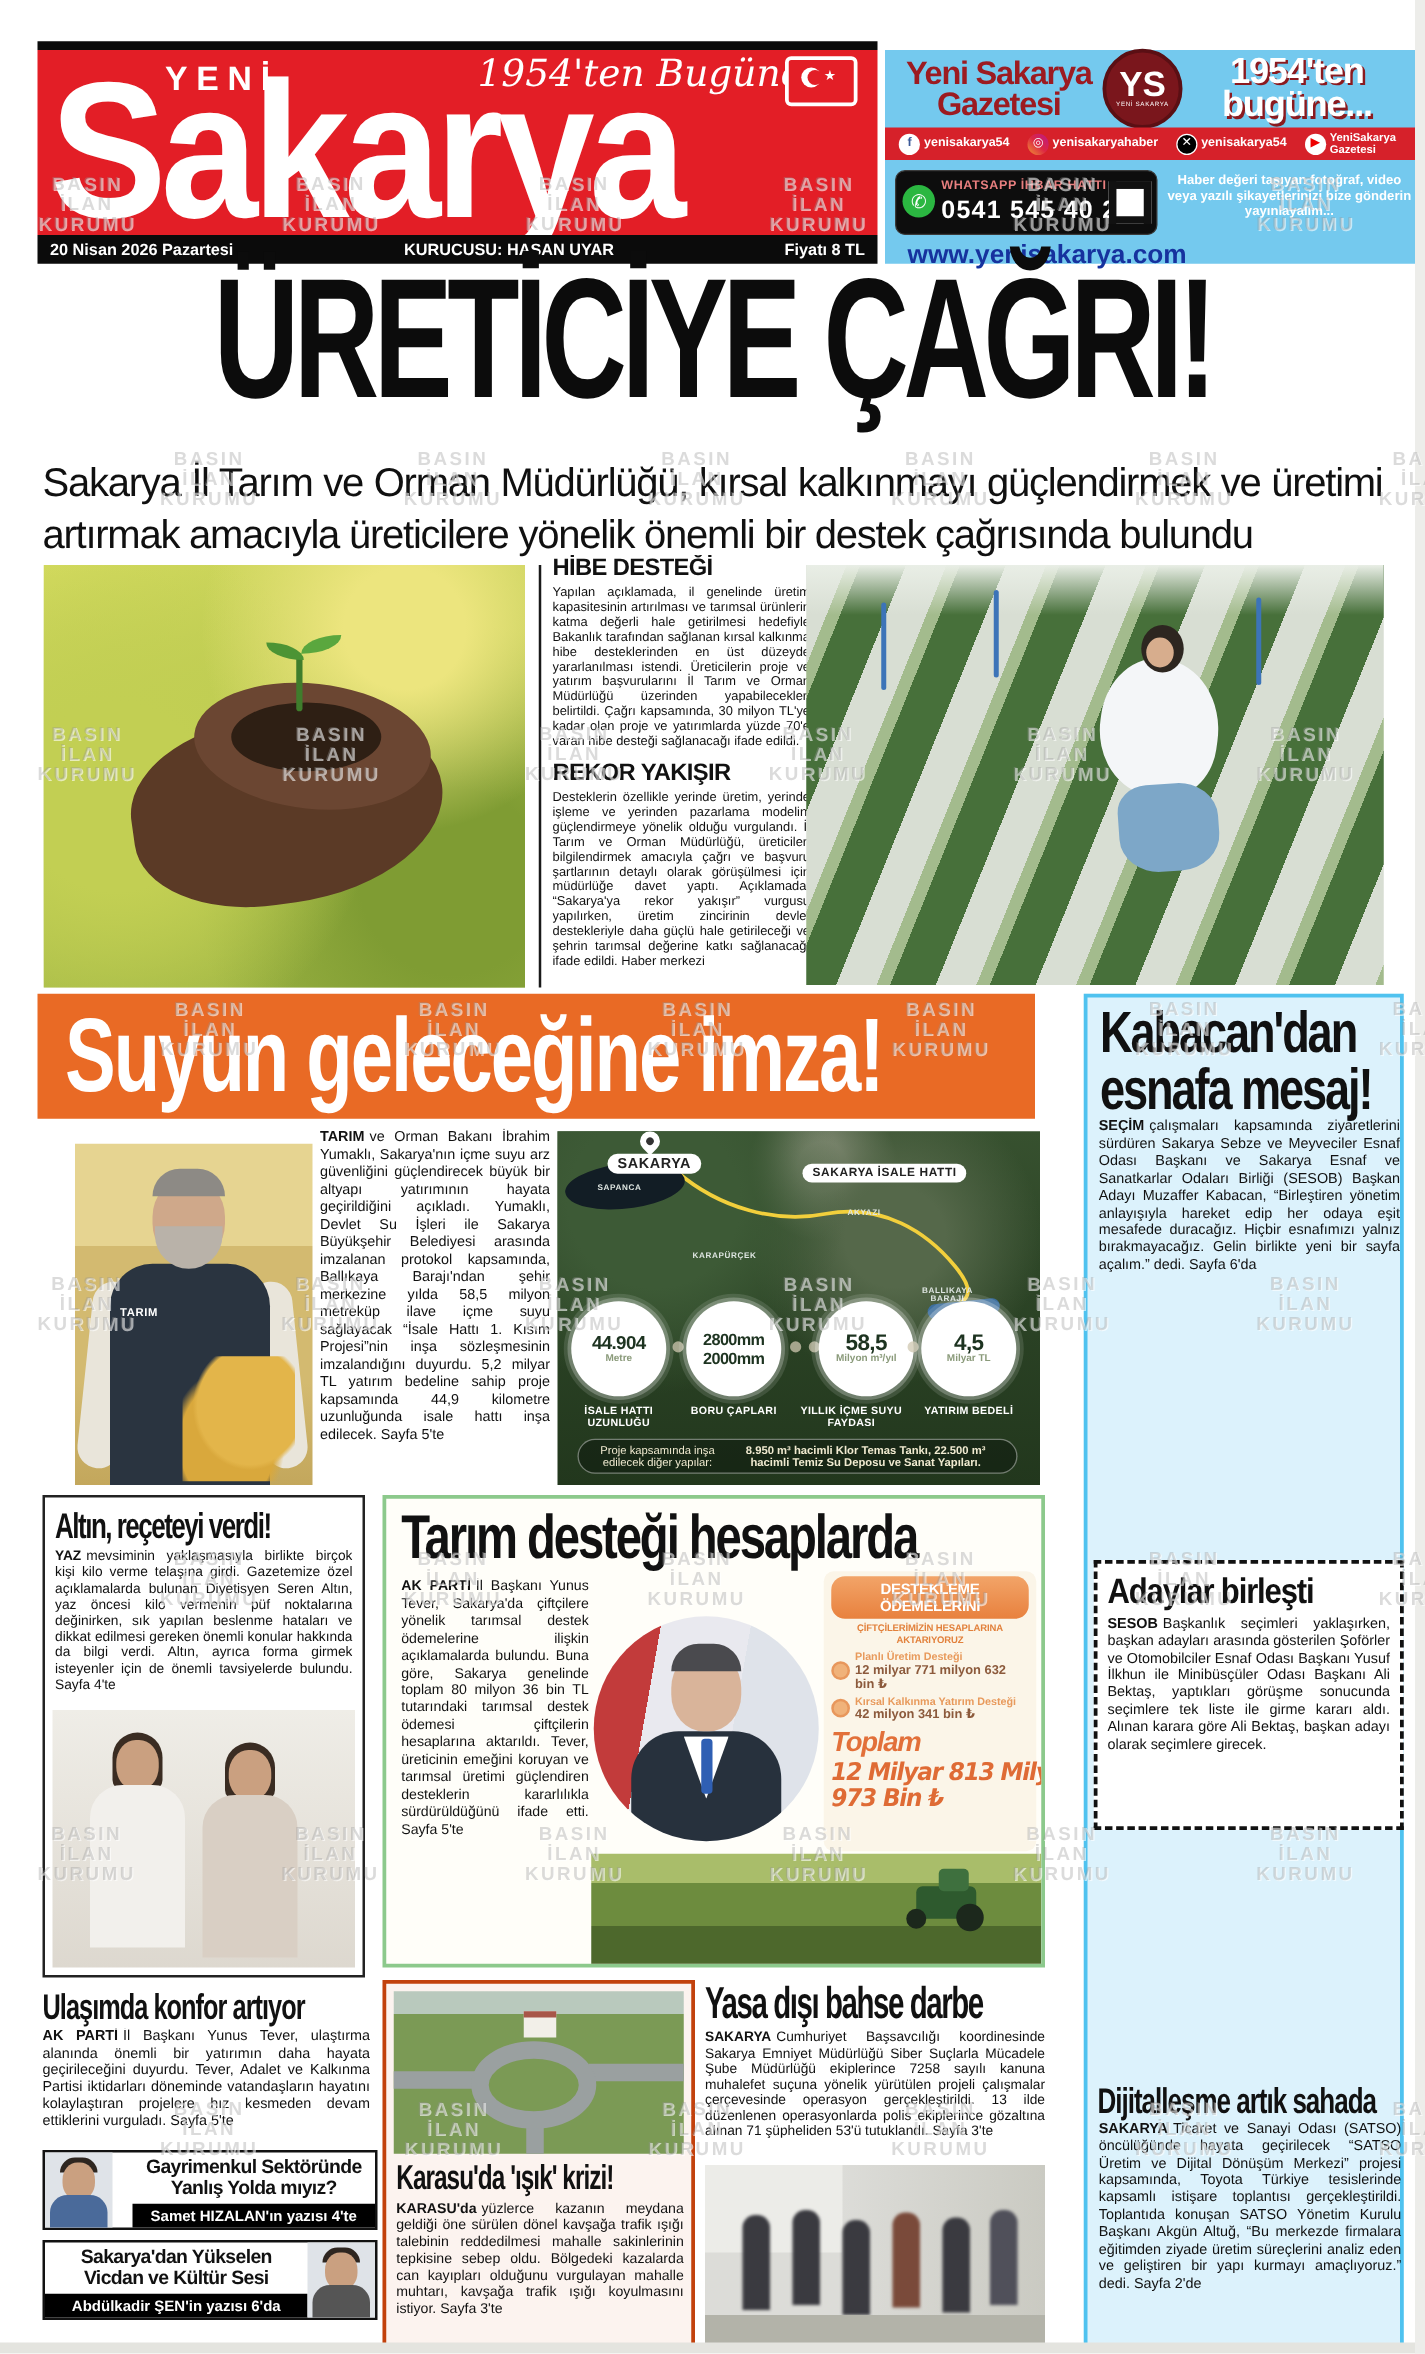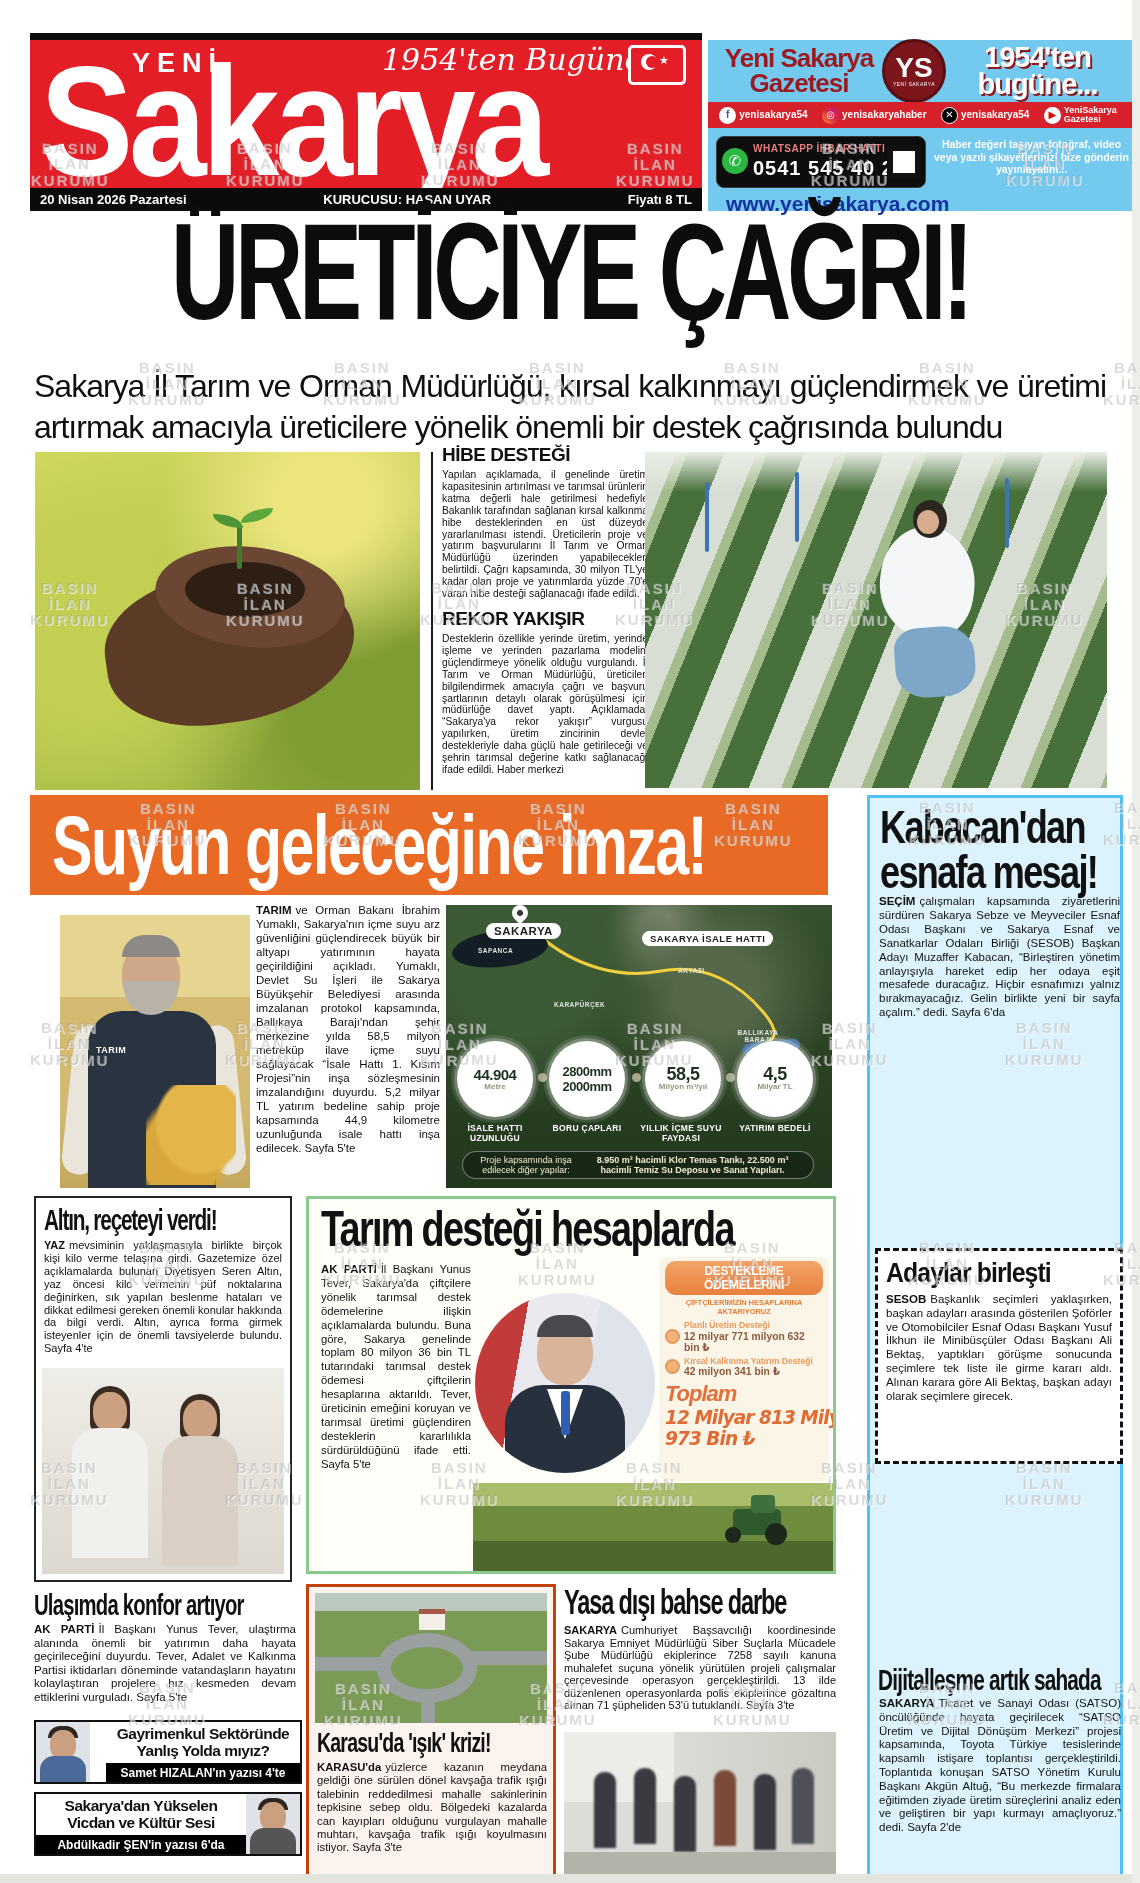--- a/index.html
+++ b/index.html
@@ -383,21 +383,21 @@
       </div>
     <div class="stat" style="left:103px;">
       <div class="v" style="font-size:13px;">2800mm</div>
       <div class="v" style="font-size:13px;">2000mm</div>
     </div>
     <div class="dots" style="left:186px;">
         <i></i>
         <i></i>
         <i></i>
       </div>
-    <div class="stat" style="left:199px;">
+    <div class="stat" style="left:209px;">
       <div class="v" style="font-size:18px;">58,5</div>
       <div class="u">Milyon m³/yıl</div>
     </div>
     <div class="dots" style="left:280px;">
         <i></i>
         <i></i>
         <i></i>
       </div>
     <div class="stat" style="left:291px;">
       <div class="v" style="font-size:18px;">4,5</div>

